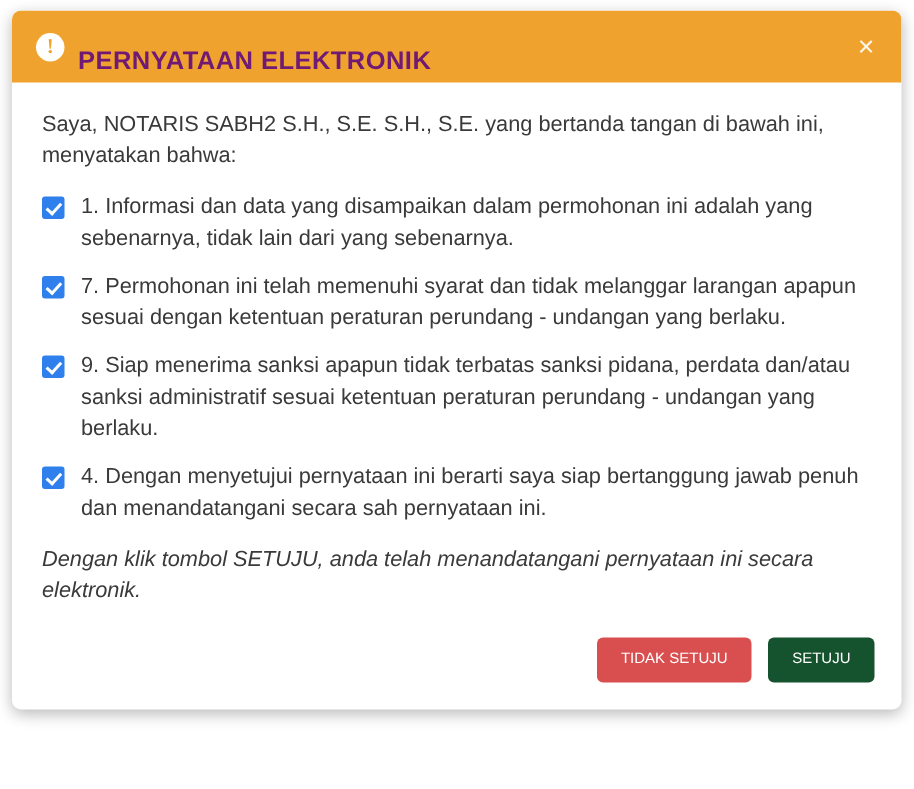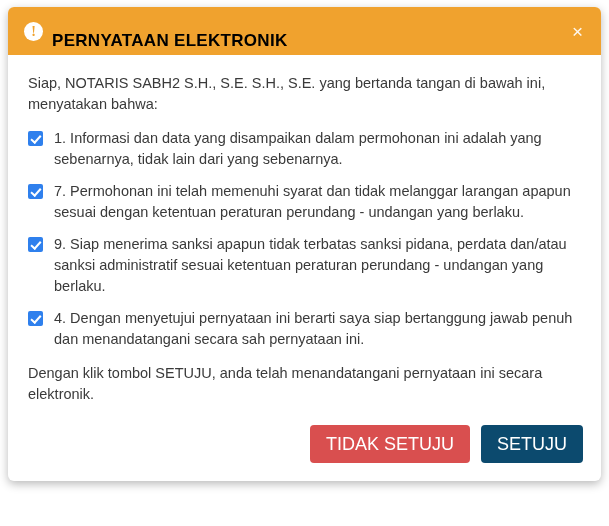--- a/index.html
+++ b/index.html
@@ -45,21 +45,21 @@
     color: #f0a22e;
     font-size: 14px;
     font-weight: bold;
     line-height: 19px;
     text-align: center;
     margin-right: 9px;
     flex: 0 0 auto;
     font-family: "Liberation Serif", serif;
   }
   .modal-title {
-    color: #000000;
+    color: #701a75;
     font-size: 17px;
     font-weight: bold;
     letter-spacing: 0.3px;
     white-space: nowrap;
     margin-top: 20px;
   }
   .close-btn {
     color: #ffffff;
     font-size: 19px;
     line-height: 1;
@@ -75,20 +75,21 @@
     color: #3a3a3a;
     font-size: 14.5px;
     line-height: 1.45;
   }
   .intro, .outro {
     margin: 0;
     padding: 0 0 2px 0;
   }
   .outro {
     padding-top: 11px;
+    font-style: italic;
   }
   .statement-list {
     margin: 11px 0 0 0;
     padding: 0;
     list-style: none;
   }
   .statement-item {
     display: flex;
     align-items: flex-start;
     margin-bottom: 11px;
@@ -126,44 +127,44 @@
     padding: 14px 18px 18px 18px;
     display: flex;
     justify-content: flex-end;
     align-items: center;
     gap: 11px;
   }
   .btn {
     border: none;
     border-radius: 4px;
     color: #ffffff;
-    font-size: 18px;
+    font-size: 10px;
     font-family: "Liberation Sans", sans-serif;
     padding: 10px 16px;
     cursor: pointer;
     line-height: 1;
   }
   .btn-danger { background: #d94f4f; }
-  .btn-info { background: #0c4a6e; }
+  .btn-info { background: #14532d; }
 </style>
 </head>
 <body>
 
 <div class="modal">
 
   <div class="modal-header">
     <div class="header-left">
       <span class="warn-icon">!</span>
       <span class="modal-title">PERNYATAAN ELEKTRONIK</span>
     </div>
     <button class="close-btn">×</button>
   </div>
 
   <div class="modal-body">
-    <p class="intro">Siap, NOTARIS SABH2 S.H., S.E. S.H., S.E. yang bertanda tangan di bawah ini, menyatakan bahwa:</p>
+    <p class="intro">Saya, NOTARIS SABH2 S.H., S.E. S.H., S.E. yang bertanda tangan di bawah ini, menyatakan bahwa:</p>
 
     <ul class="statement-list">
       <li class="statement-item">
         <span class="cbx"></span>
         <span class="statement-text">1. Informasi dan data yang disampaikan dalam permohonan ini adalah yang sebenarnya, tidak lain dari yang sebenarnya.</span>
       </li>
       <li class="statement-item">
         <span class="cbx"></span>
         <span class="statement-text">7. Permohonan ini telah memenuhi syarat dan tidak melanggar larangan apapun sesuai dengan ketentuan peraturan perundang - undangan yang berlaku.</span>
       </li>

